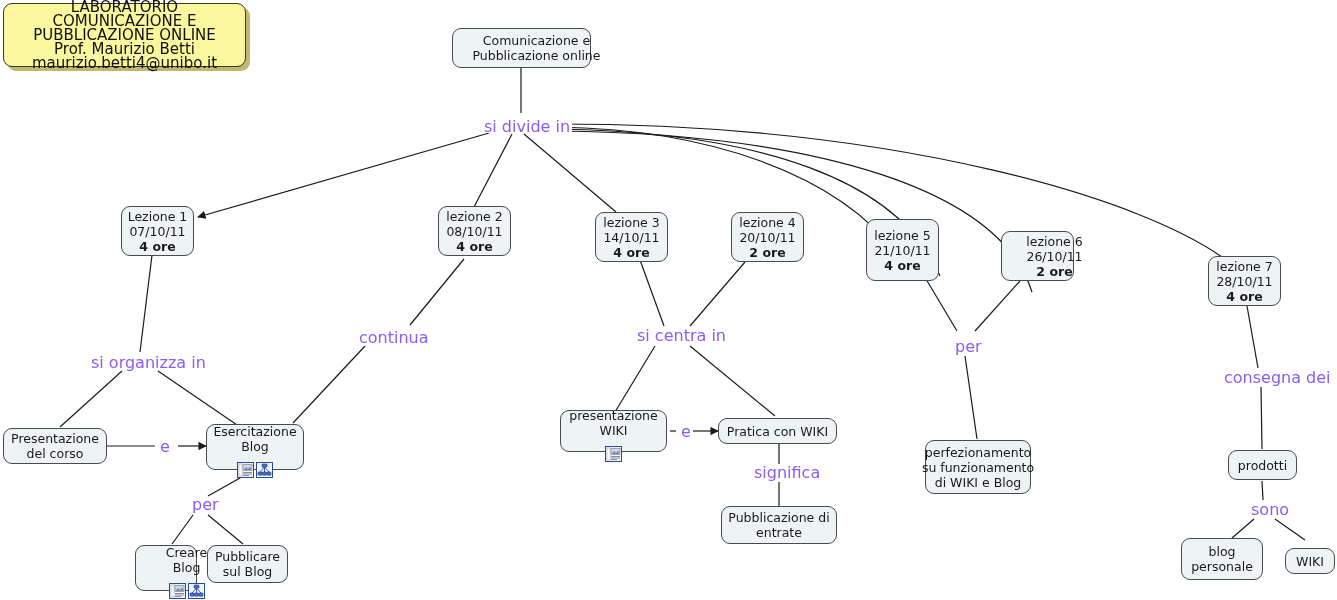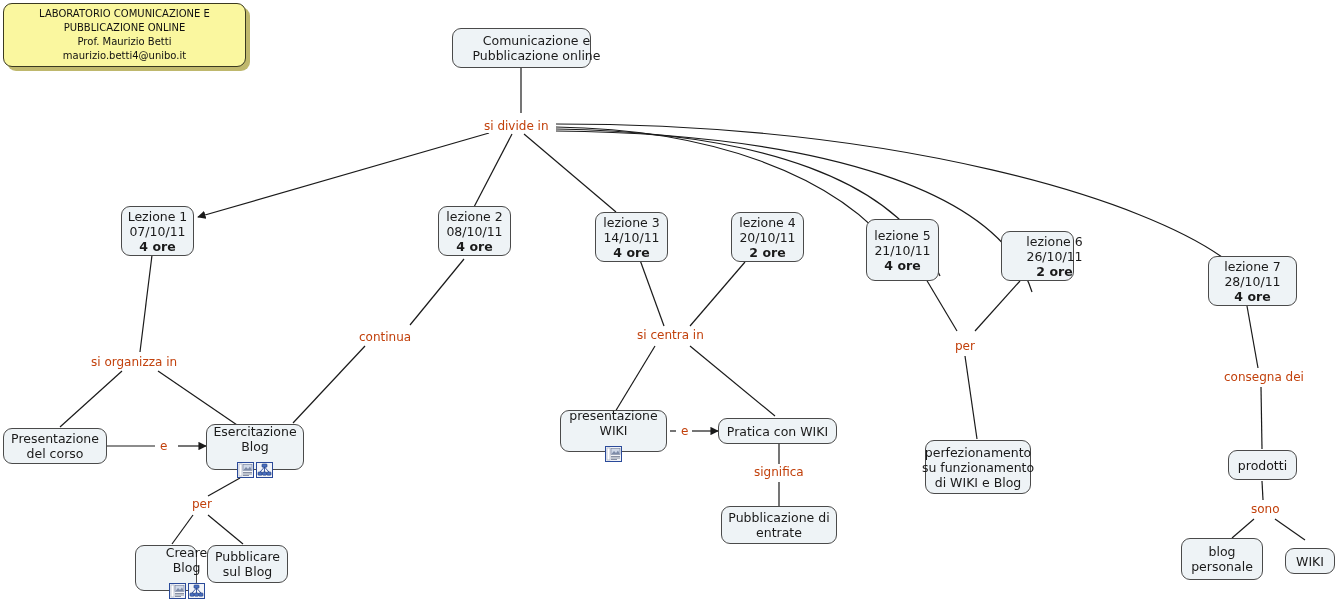--- a/index.html
+++ b/index.html
@@ -24,36 +24,36 @@
     padding:3px 6px;
     white-space:nowrap;
   }
   .node .ore{font-weight:bold;}
   .legend{
     position:absolute;
     background:#faf79f;
     border:1.5px solid #3a3a20;
     border-radius:9px;
     box-shadow:4px 4px 0 rgba(170,160,60,.75);
-    font-size:10px;
+    font-size:15px;
     line-height:14px;
     text-align:center;
     color:#111;
     display:flex;
     flex-direction:column;
     align-items:center;
     justify-content:center;
     padding:4px 8px;
     box-sizing:border-box;
   }
   .lbl{
     position:absolute;
-    font-size:12px;
+    font-size:16px;
     line-height:13px;
-    color:#c2410c;
+    color:#8b5cf6;
     background:#fff;
     white-space:nowrap;
     text-align:center;
     padding:0 2px;
   }
   .icons{display:flex;gap:2px;margin-top:1px;position:relative;top:7px;}
   .ic{width:17px;height:16px;display:block;}
 </style>
 </head>
 <body>
@@ -162,21 +162,21 @@
     <div>21/10/11</div>
     <div class="ore">4 ore</div>
   </div>
 
   <div class="node" style="left:1001px;top:231px;width:73px;height:50px;padding-left:40px;">
     <div>lezione 6</div>
     <div>26/10/11</div>
     <div class="ore">2 ore</div>
   </div>
 
-  <div class="node" style="left:1208px;top:256px;width:89px;height:50px;text-align:center;">
+  <div class="node" style="left:1208px;top:256px;width:73px;height:50px;text-align:center;">
     <div>lezione 7</div>
     <div>28/10/11</div>
     <div class="ore">4 ore</div>
   </div>
 
   <div class="lbl" style="left:89px;top:356px;">si organizza in</div>
 
   <div class="node" style="left:3px;top:428px;width:104px;height:36px;">
     <div>Presentazione</div>
     <div>del corso</div>

